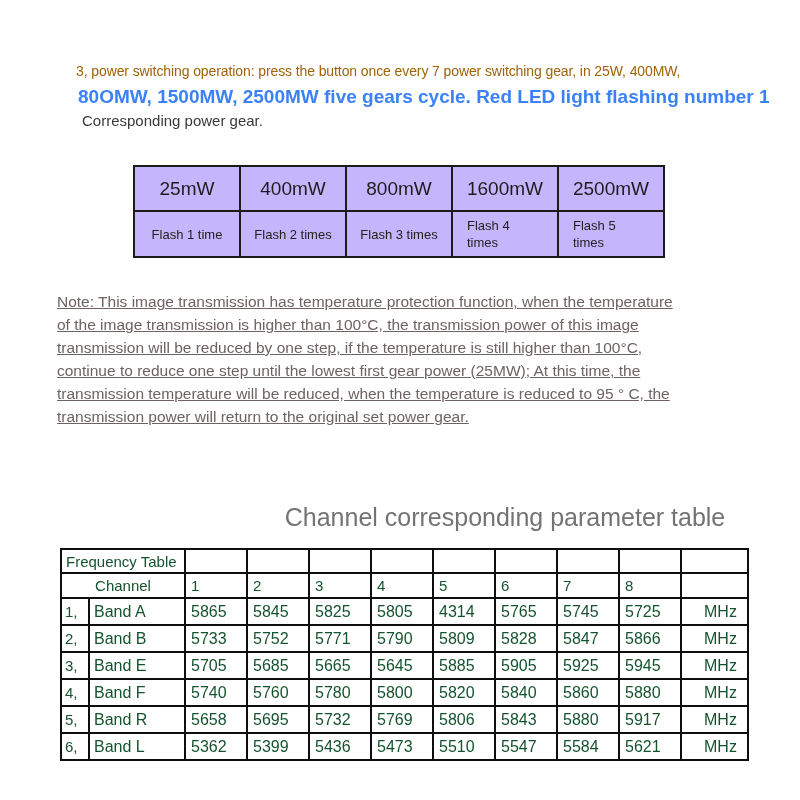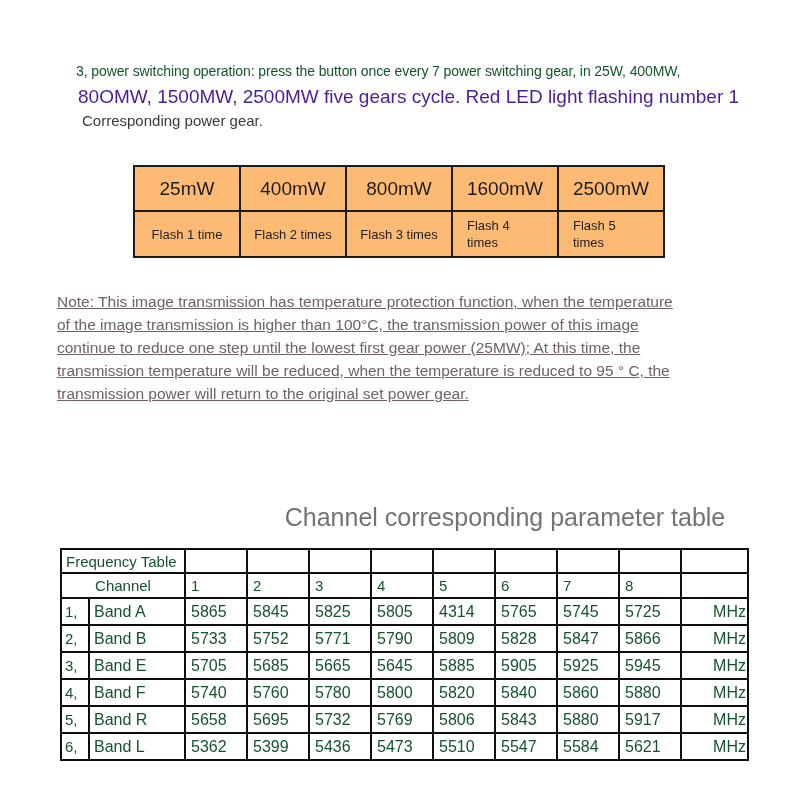--- a/index.html
+++ b/index.html
@@ -2,27 +2,27 @@
 <html><head>
 <meta charset="utf-8">
 <style>
   html,body { margin:0; padding:0; background:#fff; }
   .page {
     position:relative; width:800px; height:800px; background:#ffffff;
     font-family:"Liberation Sans", sans-serif; overflow:hidden;
   }
 
   
-  .intro-line1 { position:absolute; left:76px; top:63px; font-size:14px; color:#14532d; letter-spacing:-0.1px; white-space:nowrap; }
-  .intro-line2 { position:absolute; left:78px; top:86px; font-size:19px; color:#4c1d95; white-space:nowrap; }
+  .intro-line1 { position:absolute; left:76px; top:63px; font-size:14px; color:#a16207; letter-spacing:-0.1px; white-space:nowrap; }
+  .intro-line2 { position:absolute; left:78px; top:86px; font-size:19px; color:#3b82f6; white-space:nowrap;font-weight:bold; }
   .intro-line3 { position:absolute; left:82px; top:112px; font-size:15px; color:#3a3a3a; white-space:nowrap; }
 
   
   .power-table { position:absolute; left:133px; top:165px; width:532px; border-collapse:collapse; table-layout:fixed; }
-  .power-table td { border:2px solid #1b1b1b; background:#fdba74; vertical-align:middle; }
+  .power-table td { border:2px solid #1b1b1b; background:#c4b5fd; vertical-align:middle; }
   .p-power { height:41px; text-align:center; font-size:19px; color:#1d1d1d; }
   .p-flash { height:42px; text-align:center; font-size:13px; color:#222; }
   .p-flash.wrap { text-align:left; padding-left:14px; white-space:pre-line; line-height:17px; }
 
   
   .note { position:absolute; left:57px; top:290px; font-size:15.5px; color:#6e6262; line-height:23px;text-decoration:underline; }
   .note div { white-space:nowrap; }
 
   
   .section-title { position:absolute; left:240px; top:503px; width:530px; text-align:center; font-size:25px; color:#737373; white-space:nowrap; }
@@ -30,21 +30,21 @@
   
   .freq-table { position:absolute; left:60px; top:548px; border-collapse:collapse; table-layout:fixed; font-weight:normal; color:#14532d; }
   .freq-table td { border:2px solid #0e0e0e; background:#fff; vertical-align:middle; overflow:hidden; white-space:nowrap; }
   .ft-h1 { height:20px; font-size:15px; padding-left:4px; }
   .ft-h2 { height:21px; font-size:15px;margin-top:25px; }
   .ft-channel { text-align:center; }
   .ft-num { padding-left:5px; }
   .ft-idx { height:23px; font-size:15px; padding-left:3px; }
   .ft-band { font-size:16px; padding-left:4px;margin-top:12px; }
   .ft-freq { font-size:16px; padding-left:5px; }
-  .ft-unit { font-size:16px; padding-left:4px;text-align:right; }
+  .ft-unit { font-size:16px; padding-left:22px; }
 </style>
 </head>
 <body>
 
 <div class="page">
 
   <div class="intro-line1">3, power switching operation: press the button once every 7 power switching gear, in 25W, 400MW,</div>
   <div class="intro-line2">80OMW, 1500MW, 2500MW five gears cycle. Red LED light flashing number 1</div>
   <div class="intro-line3">Corresponding power gear.</div>
 
@@ -65,20 +65,21 @@
 times</td>
           <td class="p-flash wrap">Flash 5
 times</td>
         </tr>
     </tbody>
   </table>
 
   <div class="note">
     <div>Note: This image transmission has temperature protection function, when the temperature</div>
     <div>of the image transmission is higher than 100°C, the transmission power of this image</div>
+    <div>transmission will be reduced by one step, if the temperature is still higher than 100°C,</div>
     <div>continue to reduce one step until the lowest first gear power (25MW); At this time, the</div>
     <div>transmission temperature will be reduced, when the temperature is reduced to 95 ° C, the</div>
     <div>transmission power will return to the original set power gear.</div>
   </div>
 
   <div class="section-title">Channel corresponding parameter table</div>
 
   <table class="freq-table">
     <colgroup>
       <col style="width:28px">

